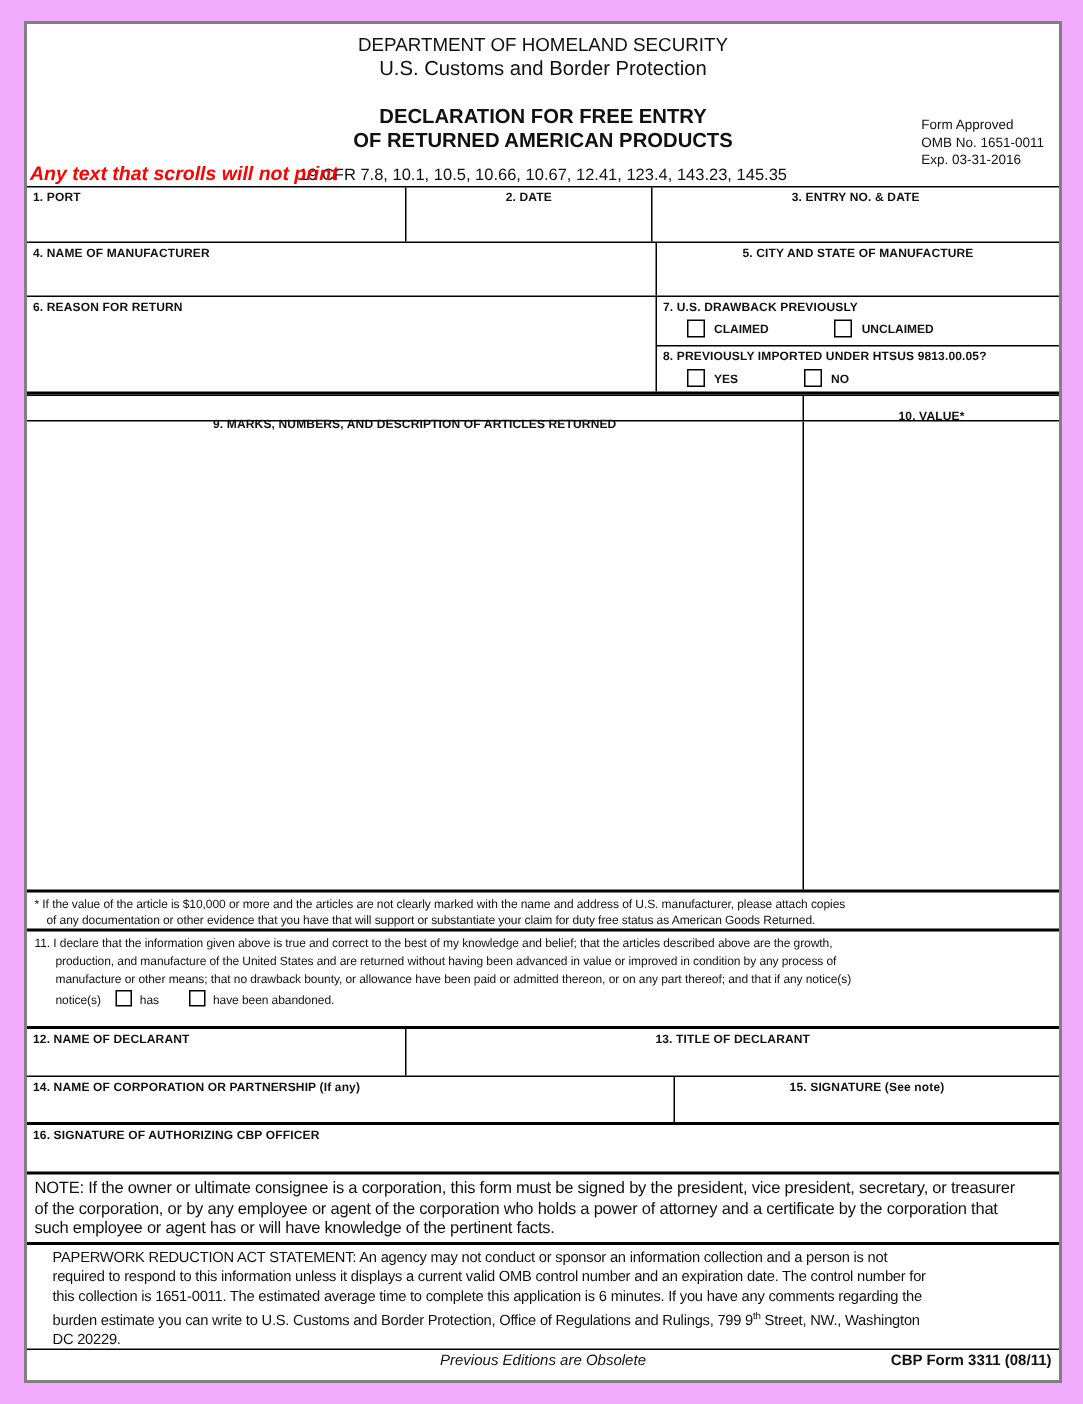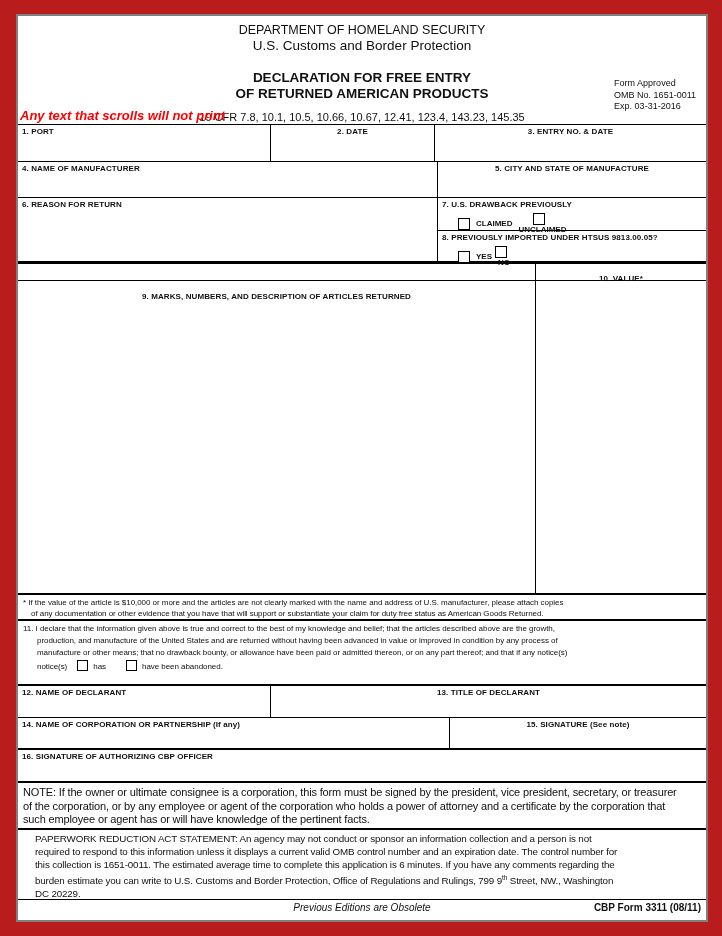--- a/index.html
+++ b/index.html
@@ -1,16 +1,16 @@
 <!DOCTYPE html>
 <html><head>
 <meta charset="utf-8">
 <style>
   html,body{margin:0;padding:0;background:#ffffff;}
-  .page{position:relative;width:722px;height:936px;background:#b91c1c;
+  .page{position:relative;width:722px;height:936px;background:#f0abfc;
         font-family:"Liberation Sans",sans-serif;color:#111;}
   .form{position:absolute;left:16px;top:14px;width:692px;height:908px;
         border:2px solid #808080;box-sizing:border-box;background:#fff;
         display:flex;flex-direction:column;}
   
   .hdr{position:relative;height:109px;border-bottom:1px solid #000;box-sizing:border-box;text-align:center;}
   .hdr-dept{font-size:12.5px;margin-top:7px;}
   .hdr-bureau{font-size:13.5px;margin-top:1px;}
   .hdr-title{font-size:13.5px;font-weight:bold;line-height:16px;}
   .hdr-title.first{margin-top:17px;}
@@ -24,24 +24,24 @@
   .label{font-size:8px;font-weight:bold;letter-spacing:0.1px;}
   .input-area{position:absolute;left:0;right:0;top:13px;bottom:0;}
   .r1{height:37px;} .r1 .c1{width:252px;} .r1 .c2{width:164px;} .r1 .c3{flex:1;}
   .r2{height:36px;} .r2 .c4{width:419px;} .r2 .c5{flex:1;}
   .r3{height:65px;border-bottom-width:2px;} .r3 .c6{width:419px;}
   .r3 .rightcol{flex:1;display:flex;flex-direction:column;border-left:1px solid #000;box-sizing:border-box;}
   .sub7{height:33px;border-bottom:1px solid #000;box-sizing:border-box;padding:2px 4px;position:relative;}
   .sub8{flex:1;padding:2px 4px;position:relative;}
   .opt-row{display:flex;align-items:center;margin:4px 0 0 16px;}
   .opt{display:flex;align-items:center;}
-  .opt.second{flex-direction:column;}
+  .opt.second{margin-left:44px;}
   .cb{display:inline-block;width:10px;height:10px;border:1px solid #000;background:#fff;box-sizing:content-box;}
   .opt-label{font-size:8px;font-weight:bold;margin-left:6px;}
-  .r9h{height:18px;border-top:1px solid #000;} .r9h .c9{width:517px;text-align:center;padding-top:21px;}
+  .r9h{height:18px;border-top:1px solid #000;} .r9h .c9{width:517px;text-align:center;padding-top:8px;}
   .r9h .c10{flex:1;text-align:center;padding-top:3px;}
   .rbody{height:314px;border-bottom-width:2px;} .rbody .cdesc{width:517px;} .rbody .cval{flex:1;}
   .rbody .cell{padding:0;}
   .rbody .input-area{top:0;}
   
   .rfootnote{height:26px;border-bottom-width:2px;display:block;padding:2px 5px;}
   .fn-line{font-size:8px;line-height:11px;white-space:nowrap;letter-spacing:-0.05px;}
   .fn-line.indent{padding-left:8px;}
   .rdecl{height:65px;border-bottom-width:2px;display:block;padding:2px 5px;}
   .decl-line{font-size:8px;line-height:12.2px;white-space:nowrap;letter-spacing:-0.05px;}

